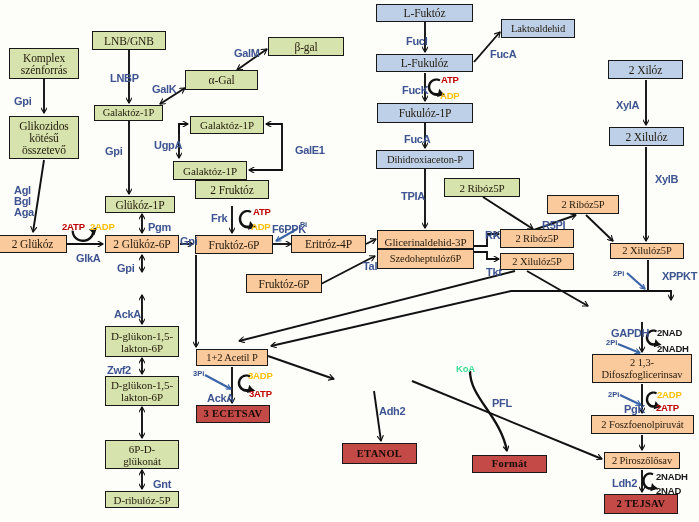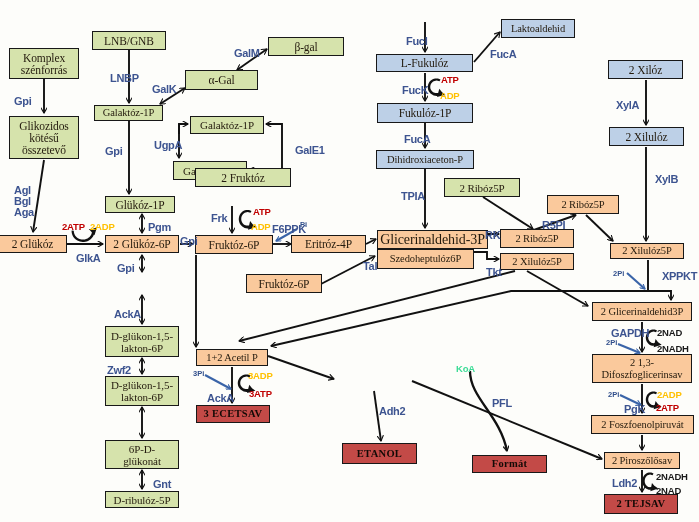--- a/index.html
+++ b/index.html
@@ -149,21 +149,21 @@
     </div>
     <div class="node green" style="left: 268px; top: 37px; width: 76px; height: 19px; font-size: 11.5px;">
       <span>β-gal</span>
     </div>
     <div class="node green" style="left: 190px; top: 116px; width: 74px; height: 18px; font-size: 11px;">
       <span>Galaktóz-1P</span>
     </div>
     <div class="node green" style="left: 173px; top: 161px; width: 74px; height: 19px; font-size: 11px;">
       <span>Galaktóz-1P</span>
     </div>
-    <div class="node green" style="left: 195px; top: 168px; width: 96px; height: 19px; font-size: 11.5px;">
+    <div class="node green" style="left: 195px; top: 180px; width: 74px; height: 19px; font-size: 11.5px;">
       <span>2 Fruktóz</span>
     </div>
     <div class="node orange" style="left: 195px; top: 235px; width: 78px; height: 19px; font-size: 11.5px;">
       <span>Fruktóz-6P</span>
     </div>
     <div class="node orange" style="left: 246px; top: 274px; width: 76px; height: 19px; font-size: 11.5px;">
       <span>Fruktóz-6P</span>
     </div>
     <div class="node orange" style="left: 291px; top: 235px; width: 75px; height: 18px; font-size: 11.5px;">
       <span>Eritróz-4P</span>
@@ -173,33 +173,36 @@
     </div>
     <div class="node red" style="left: 196px; top: 405px; width: 74px; height: 18px; font-size: 10.5px;">
       <span>3 ECETSAV</span>
     </div>
     <div class="node red" style="left: 342px; top: 443px; width: 75px; height: 21px; font-size: 10.5px;">
       <span>ETANOL</span>
     </div>
     <div class="node red" style="left: 472px; top: 455px; width: 75px; height: 18px; font-size: 10.5px;">
       <span>Formát</span>
     </div>
+    <div class="node blue" style="left: 376px; top: 4px; width: 97px; height: 18px; font-size: 11.5px;">
+      <span>L-Fuktóz</span>
+    </div>
     <div class="node blue" style="left: 376px; top: 54px; width: 97px; height: 18px; font-size: 11.5px;">
       <span>L-Fukulóz</span>
     </div>
     <div class="node blue" style="left: 501px; top: 19px; width: 74px; height: 19px; font-size: 10.5px;">
       <span>Laktoaldehid</span>
     </div>
     <div class="node blue" style="left: 377px; top: 103px; width: 96px; height: 20px; font-size: 11.5px; justify-content: center;">
       <span>Fukulóz-1P</span>
     </div>
     <div class="node blue" style="left: 376px; top: 150px; width: 98px; height: 19px; font-size: 10.5px;">
       <span>Dihidroxiaceton-P</span>
     </div>
-    <div class="node orange" style="left: 377px; top: 230px; width: 111px; height: 19px; font-size: 14px;">
+    <div class="node orange" style="left: 377px; top: 230px; width: 97px; height: 19px; font-size: 11px; justify-content: flex-end;">
       <span>Glicerinaldehid-3P</span>
     </div>
     <div class="node orange" style="left: 377px; top: 249px; width: 97px; height: 20px; font-size: 10.5px;">
       <span>Szedoheptulóz6P</span>
     </div>
     <div class="node green" style="left: 444px; top: 178px; width: 76px; height: 19px; font-size: 11px;">
       <span>2 Ribóz5P</span>
     </div>
     <div class="node orange" style="left: 500px; top: 229px; width: 74px; height: 19px; font-size: 10.5px;">
       <span>2 Ribóz5P</span>
@@ -211,23 +214,20 @@
       <span>2 Ribóz5P</span>
     </div>
     <div class="node orange" style="left: 610px; top: 243px; width: 74px; height: 16px; font-size: 10.5px;">
       <span>2 Xilulóz5P</span>
     </div>
     <div class="node blue" style="left: 608px; top: 60px; width: 75px; height: 19px; font-size: 11.5px;">
       <span>2 Xilóz</span>
     </div>
     <div class="node blue" style="left: 609px; top: 127px; width: 75px; height: 19px; font-size: 11.5px;">
       <span>2 Xilulóz</span>
-    </div>
-    <div class="node orange" style="left: 592px; top: 302px; width: 100px; height: 19px; font-size: 10.5px;">
-      <span>2 Glicerinaldehid3P</span>
     </div>
     <div class="node orange" style="left: 592px; top: 354px; width: 100px; height: 29px; font-size: 10.5px;">
       <span>2 1,3-</span>
       <span>Difoszfoglicerinsav</span>
     </div>
     <div class="node orange" style="left: 591px; top: 415px; width: 103px; height: 19px; font-size: 10.5px;">
       <span>2 Foszfoenolpiruvát</span>
     </div>
     <div class="node orange" style="left: 604px; top: 452px; width: 76px; height: 17px; font-size: 10.5px;">
       <span>2 Piroszőlősav</span>

